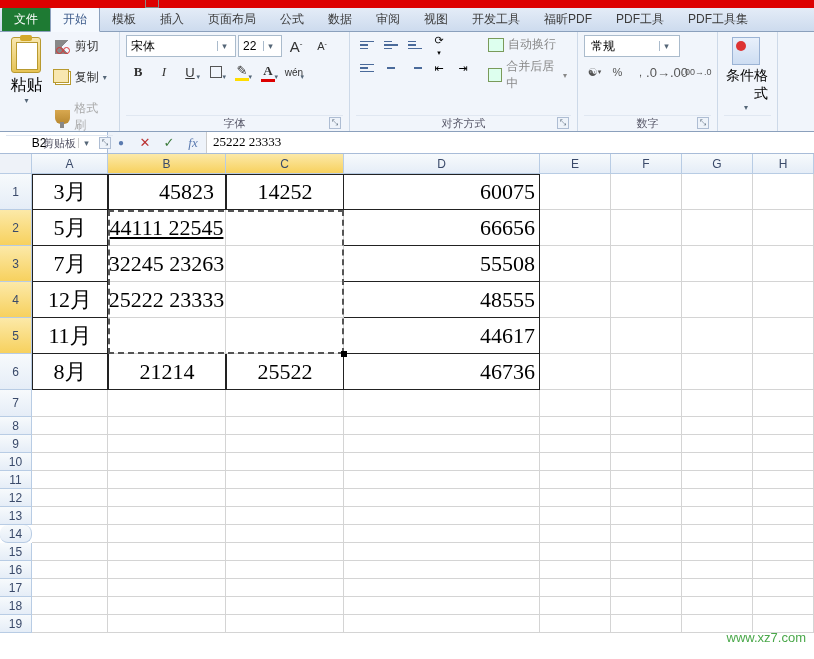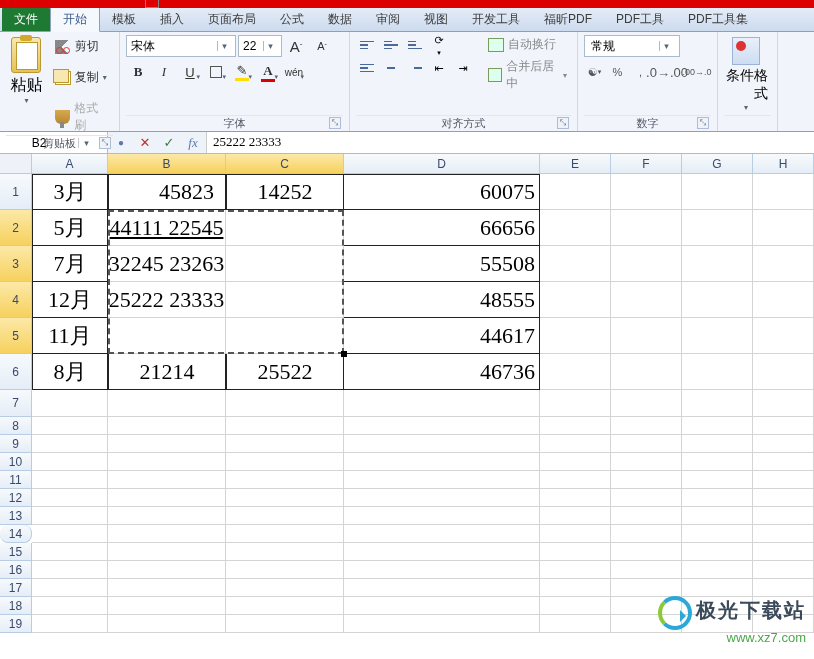--- a/index.html
+++ b/index.html
@@ -534,15 +534,14 @@
         <div class="cell" style="width: 71px; height: 18px; font-size: 12px;"></div>
         <div class="cell" style="width: 71px; height: 18px; font-size: 12px;"></div>
         <div class="cell" style="width: 61px; height: 18px; font-size: 12px;"></div>
       </div>
     </div>
   <div class="dashsel" id="dashsel" style="top: 56px; left: 108px; width: 236px; height: 144px;"></div>
   <div class="fillhandle" id="fillh" style="top: 197px; left: 341px;"></div>
 </div>
 
 <div class="wmark">
-  <div><span class="ico"></span><span class="t1">极光下载站</span></div>
   <div class="t2">www.xz7.com</div>
 </div>
 
 </body></html>

